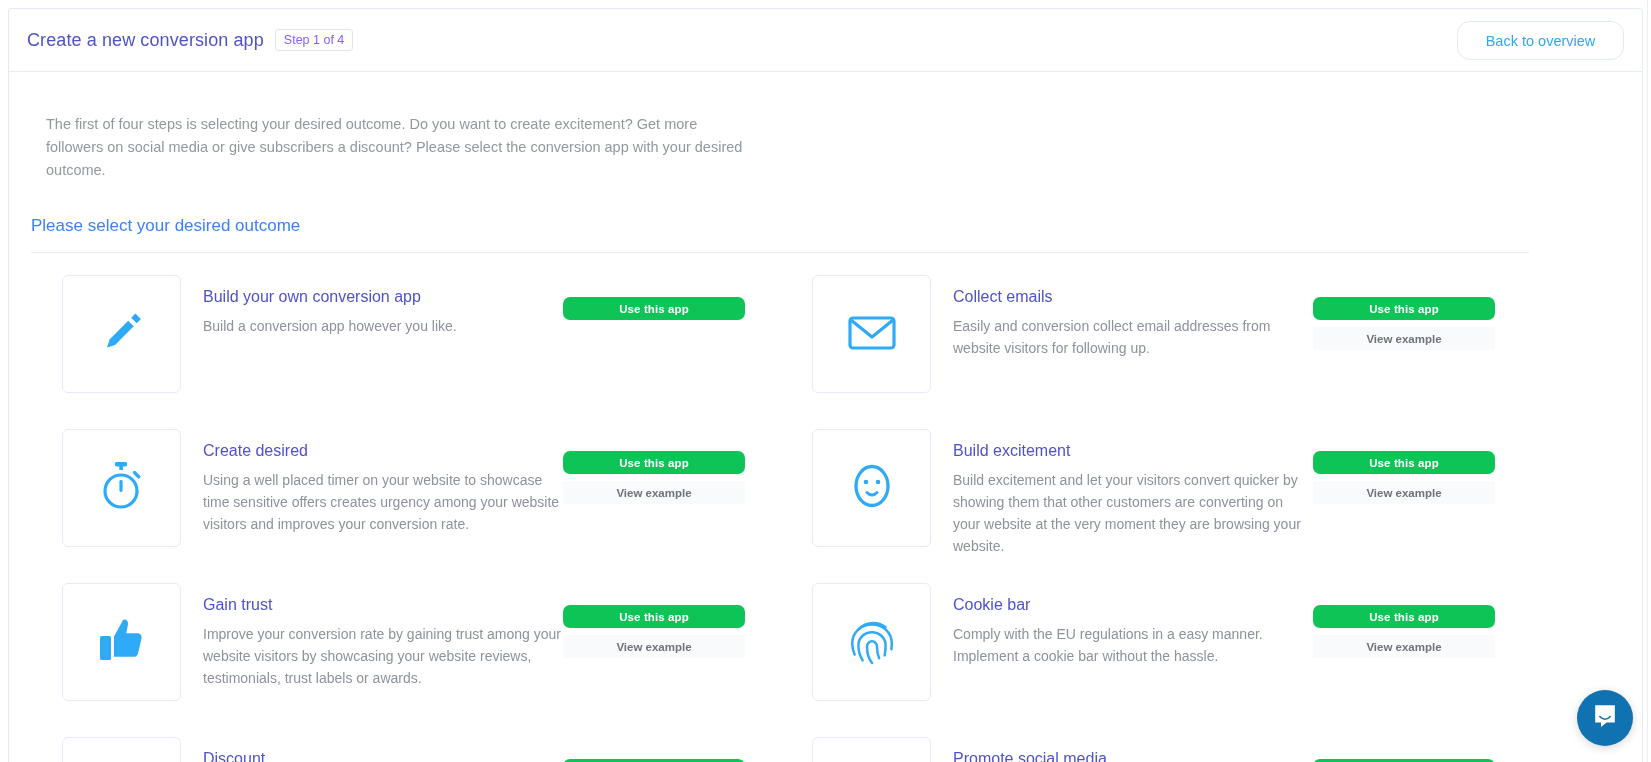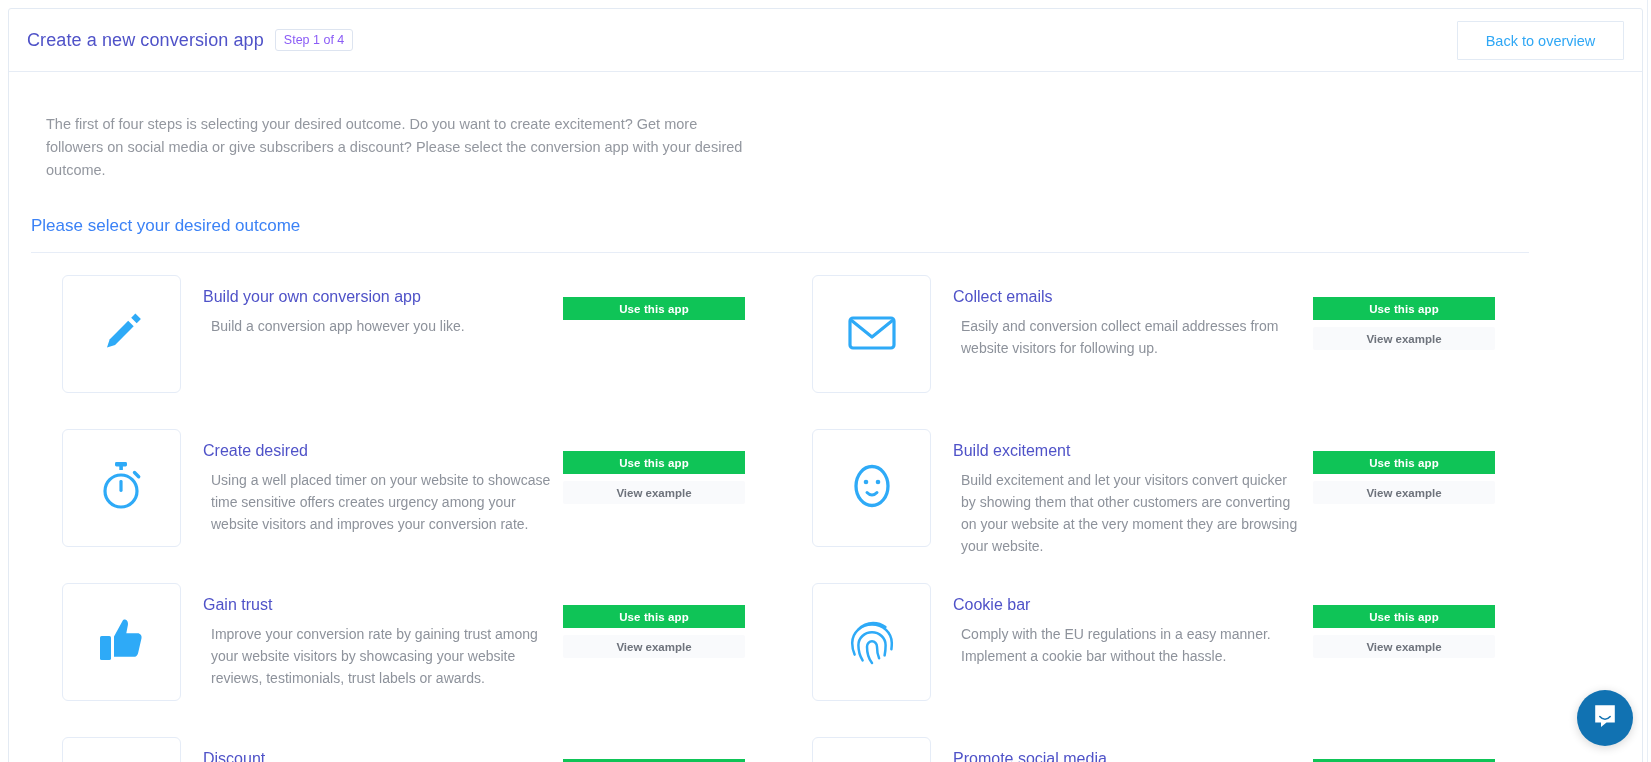--- a/index.html
+++ b/index.html
@@ -67,21 +67,21 @@
     background: #fff;
     white-space: nowrap;
   }
   .back-btn {
     position: absolute;
     right: 18px;
     top: 12px;
     width: 167px;
     height: 39px;
     border: 1px solid #e2eaf4;
-    border-radius: 1px;
+    border-radius: 13px;
     background: #ffffff;
     color: #2fa7f5;
     font-size: 14.5px;
     font-family: "Liberation Sans", sans-serif;
     cursor: pointer;
     display: flex;
     align-items: center;
     justify-content: center;
   }
 
@@ -145,35 +145,35 @@
     font-size: 16px;
     color: #4f52c8;
     font-weight: 400;
     margin: 0 0 9px 0;
     white-space: nowrap;
   }
   .card-desc {
     font-size: 14px;
     line-height: 22px;
     color: #8d929b;
-    margin: 8px;
+    margin: 0;
   }
   .card-actions {
     flex: 0 0 auto;
     width: 182px;
     padding-top: 22px;
     display: flex;
     flex-direction: column;
     gap: 7px;
   }
   .btn-use {
     height: 23px;
     background: #0fc457;
     border: none;
-    border-radius: 0;
+    border-radius: 7px;
     color: #ffffff;
     font-size: 11.5px;
     font-weight: bold;
     font-family: "Liberation Sans", sans-serif;
     cursor: pointer;
     display: flex;
     align-items: center;
     justify-content: center;
     letter-spacing: .1px;
   }

